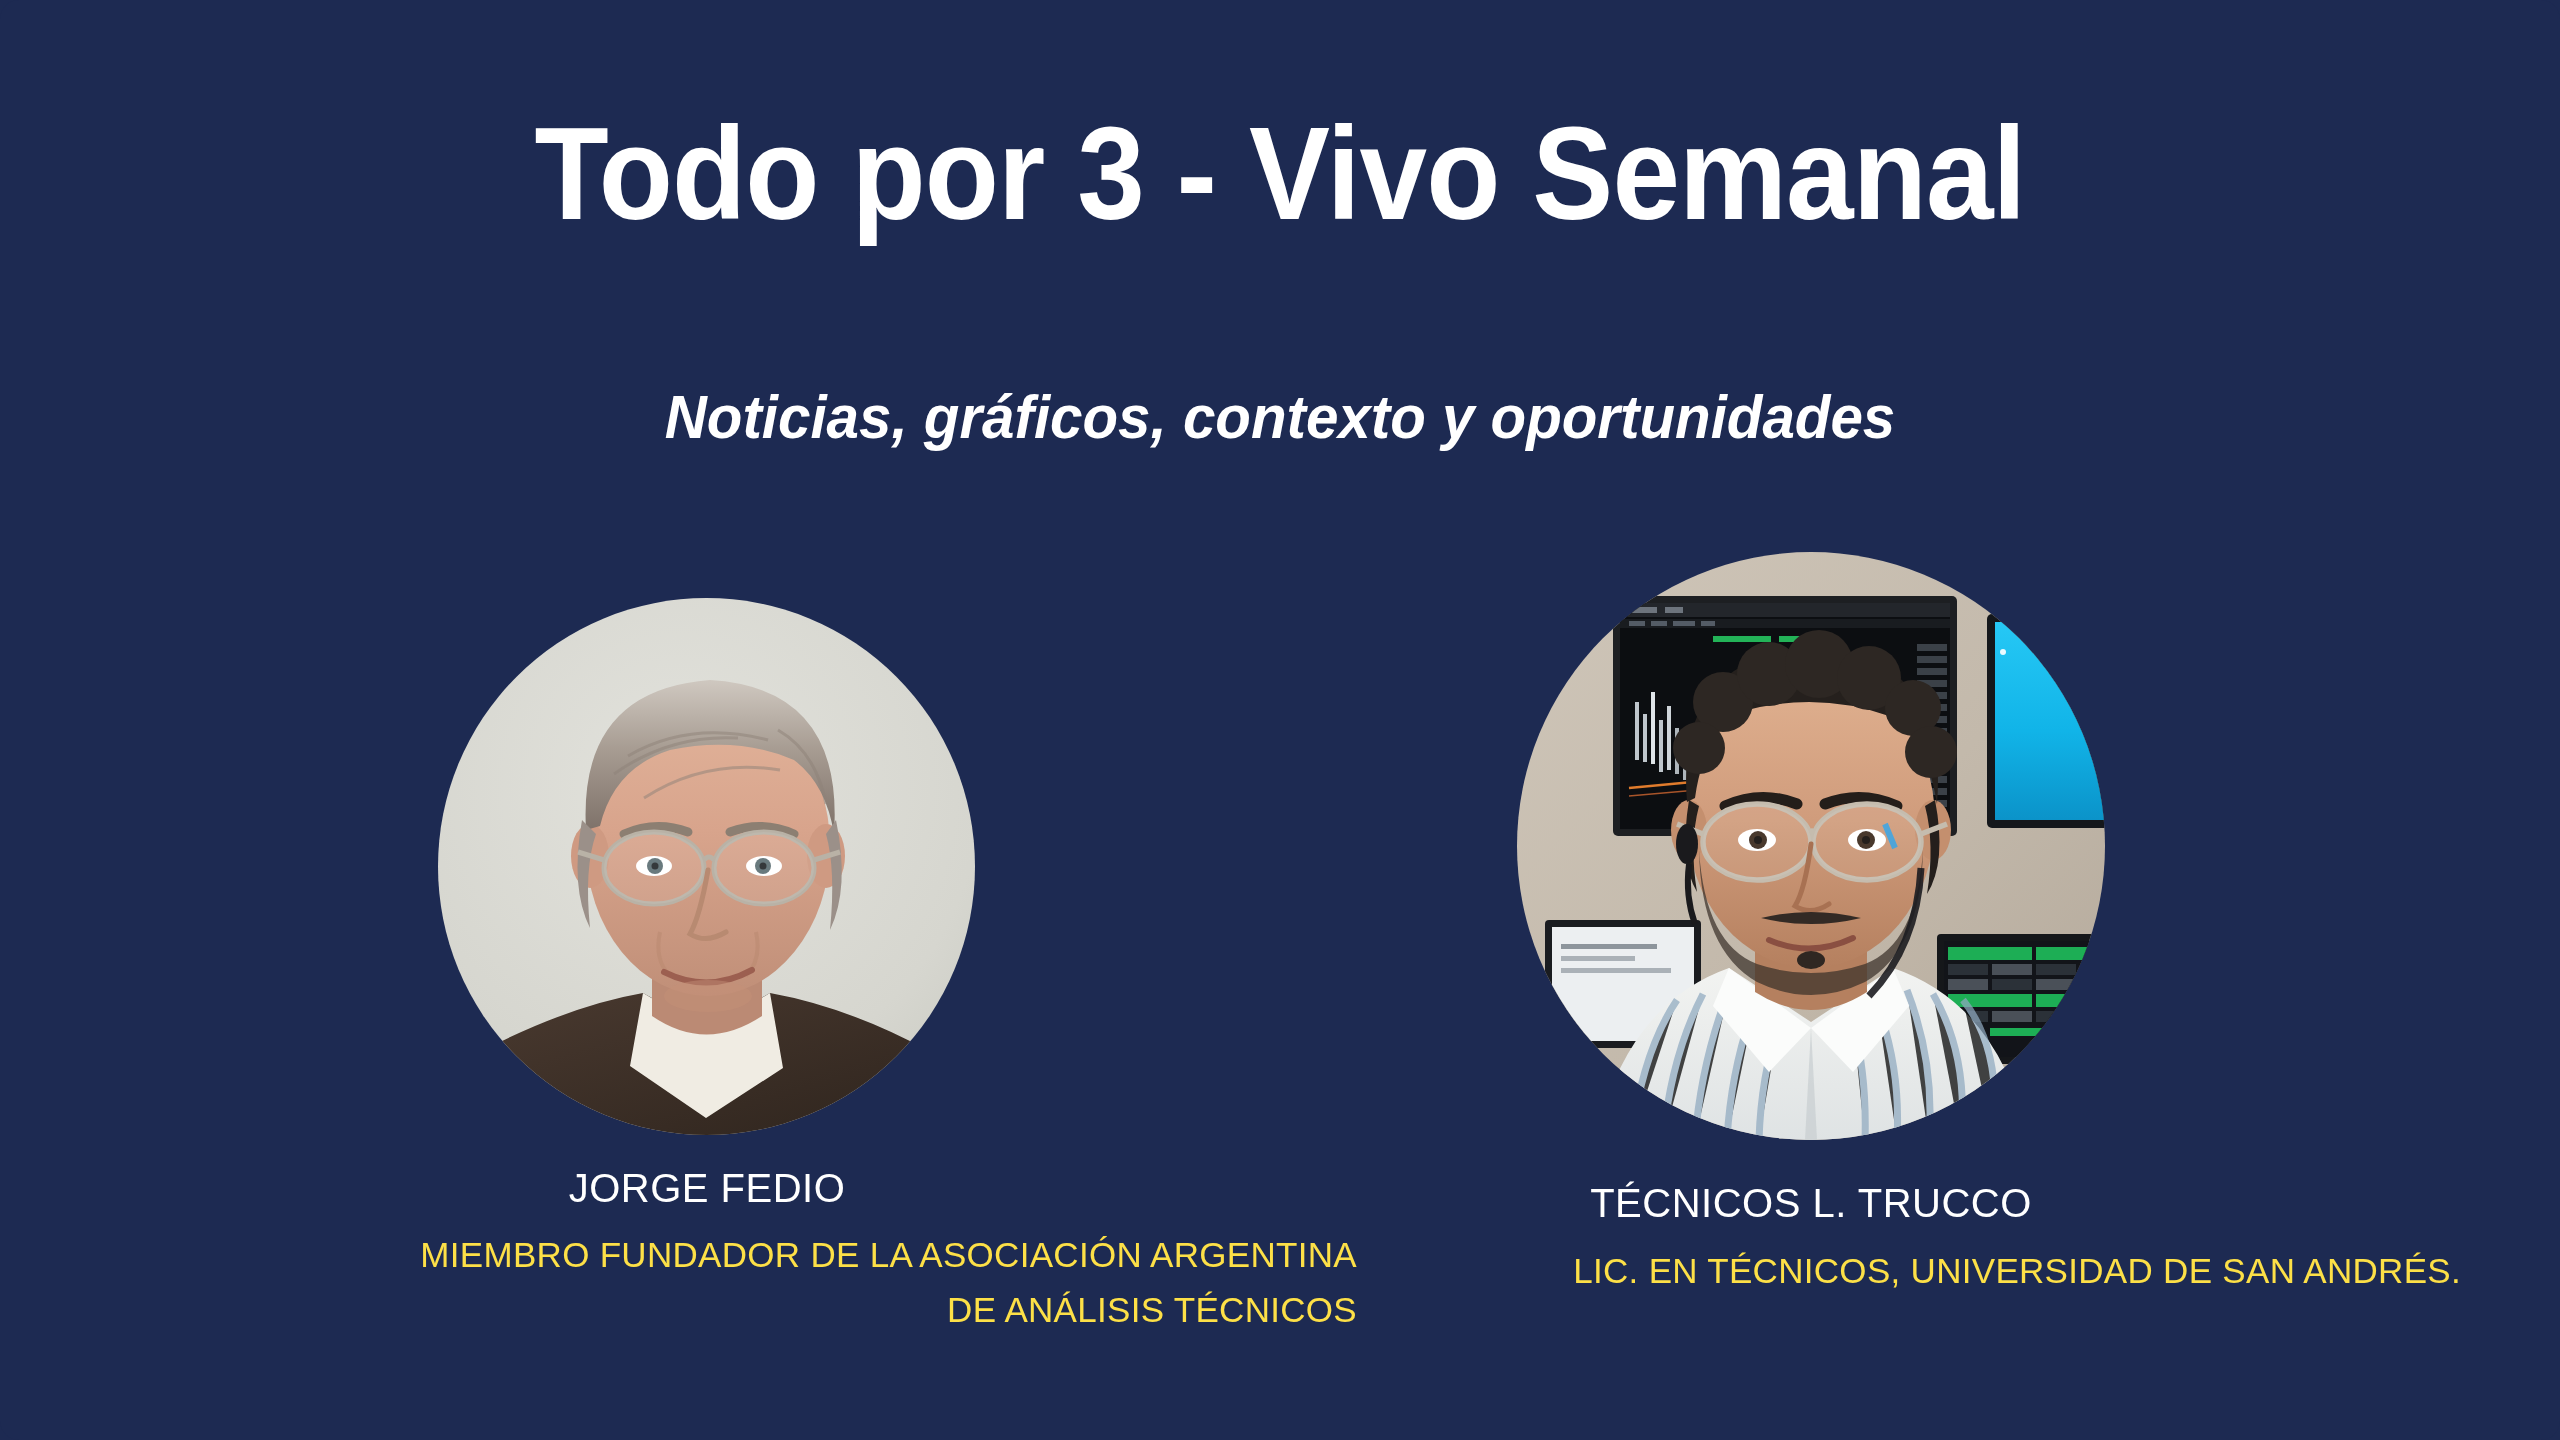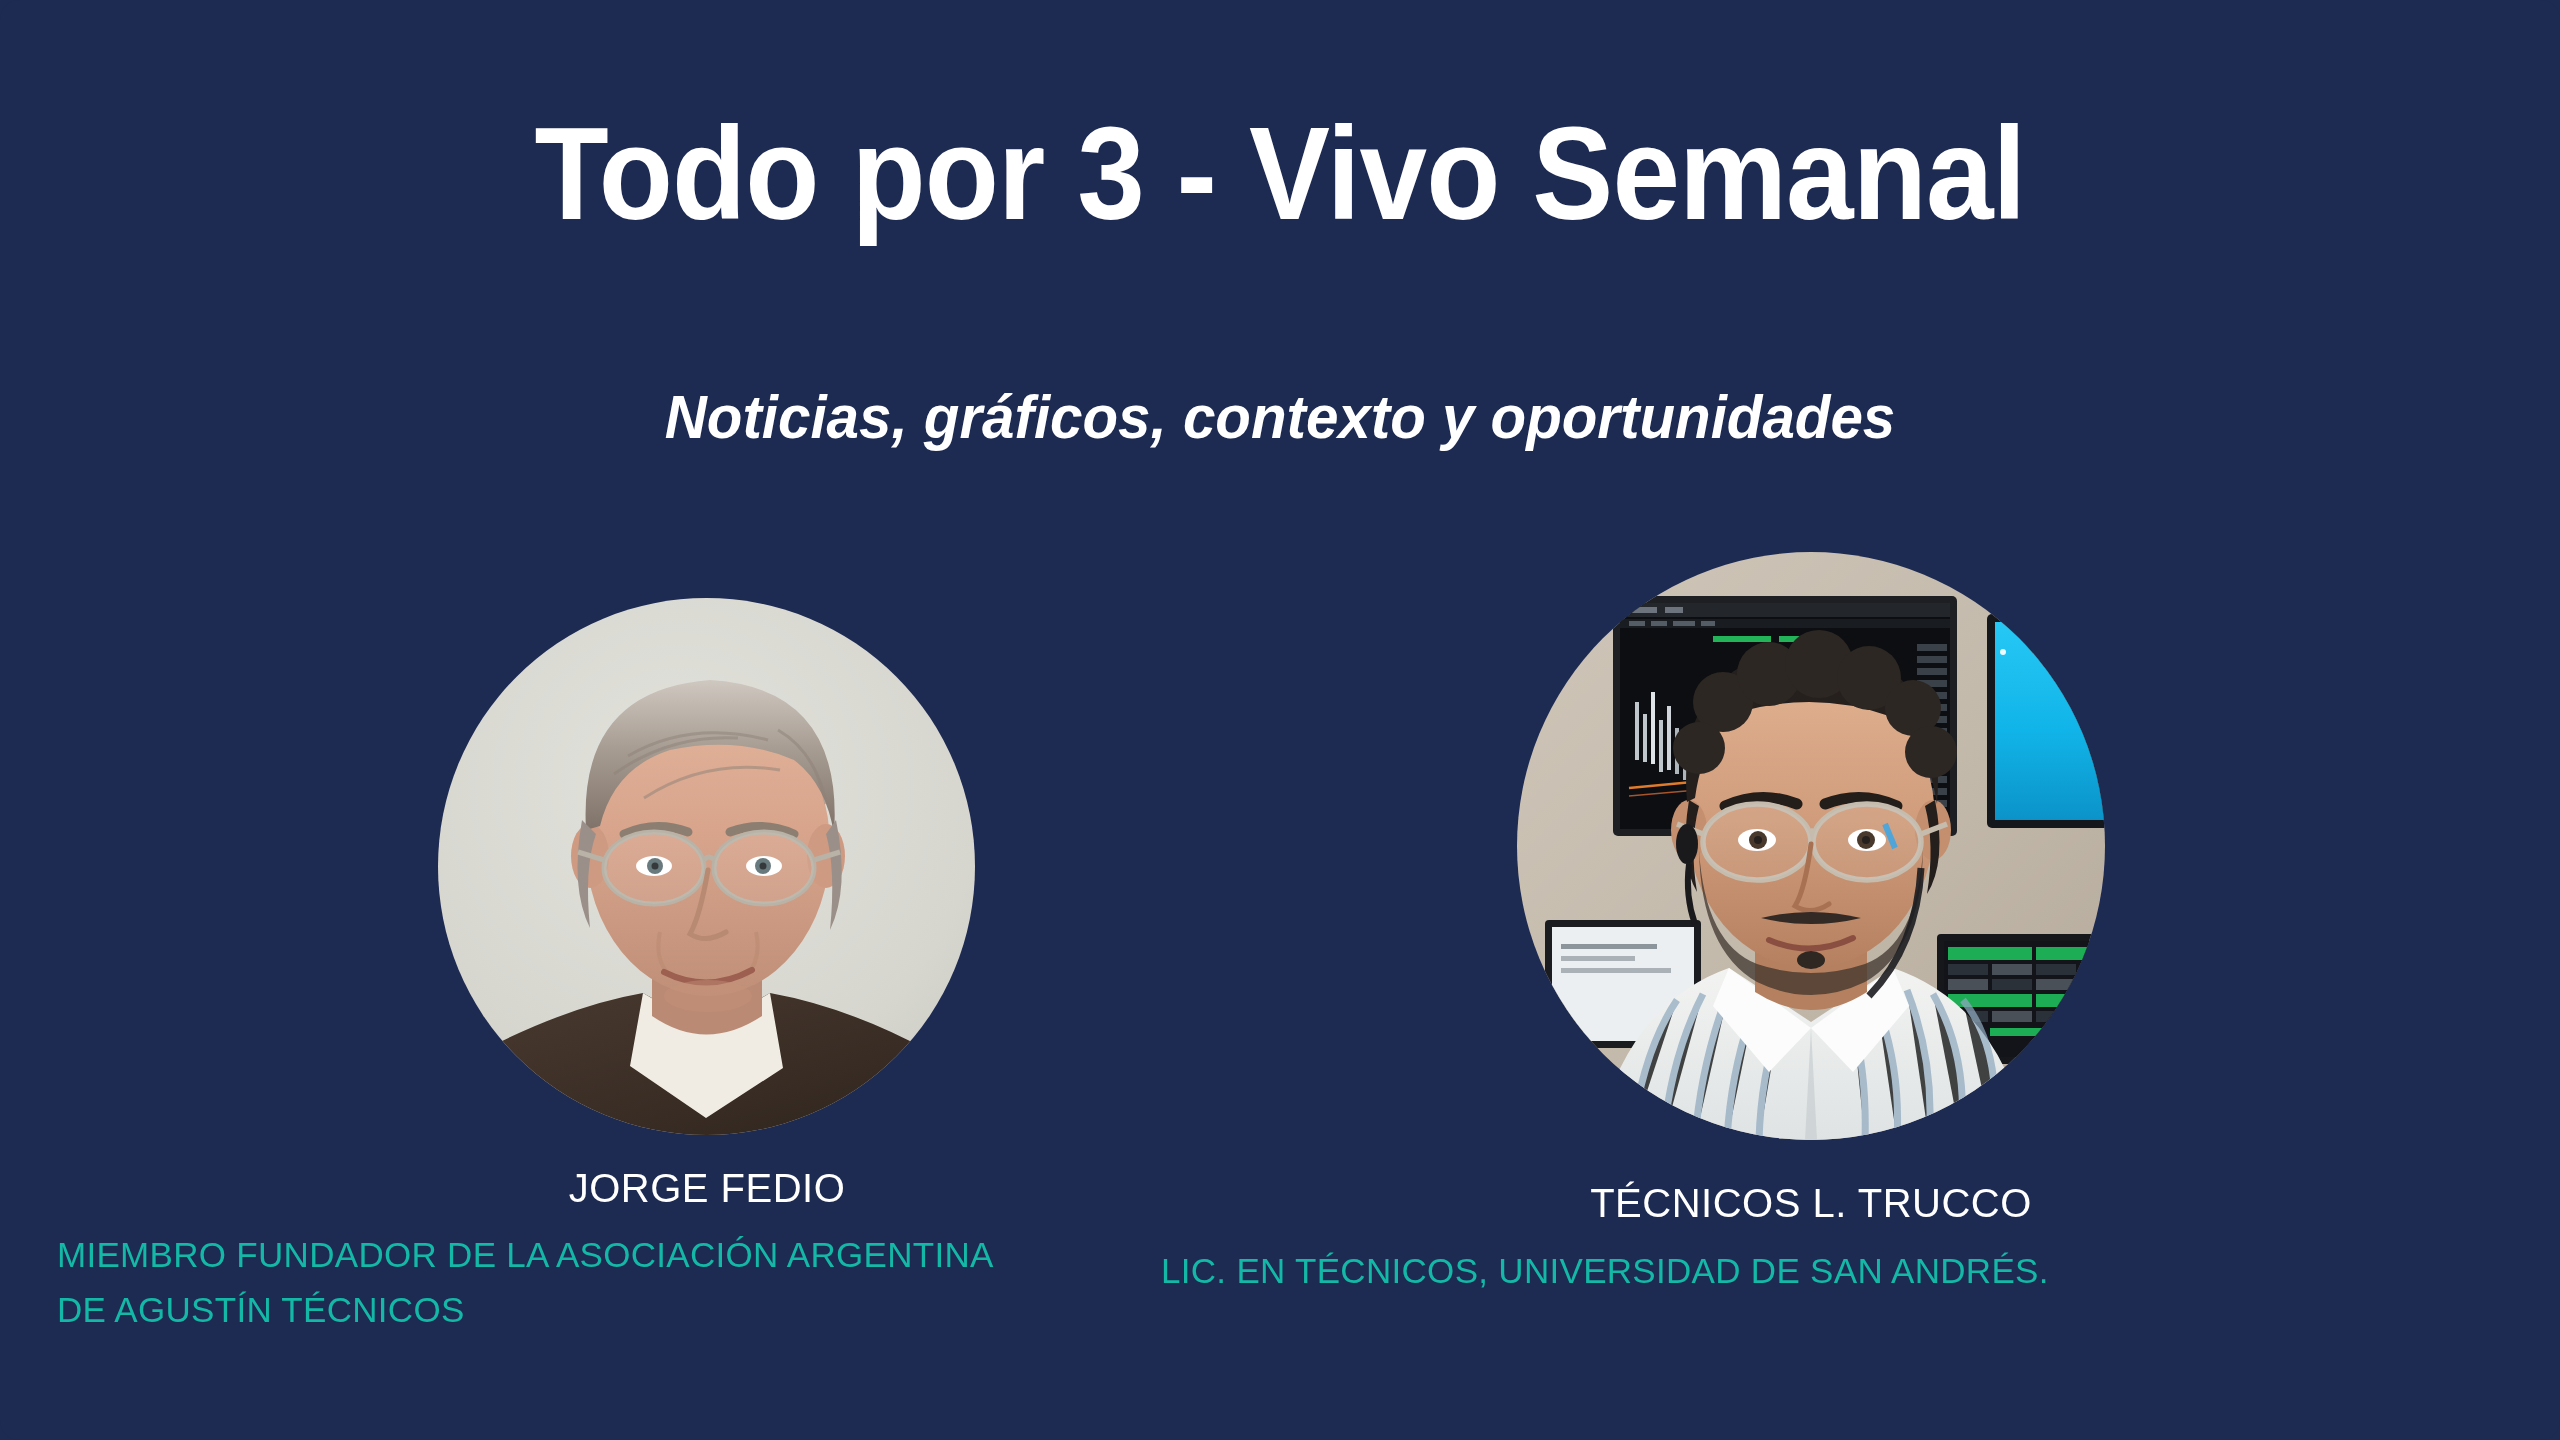--- a/index.html
+++ b/index.html
@@ -62,22 +62,22 @@
     position:absolute;
     text-align:center;
     color:#ffffff;
     font-weight:normal;
     letter-spacing:0.5px;
     white-space:nowrap;
   }
 
   .speaker-credential {
     position:absolute;
-    text-align:left;
-    color:#14b8a6;
+    text-align:right;
+    color:#fde047;
     font-weight:normal;
     letter-spacing:0.3px;
     line-height:1.58;
   }
 
   
   #speaker-left-portrait { left:438px; top:598px; width:537px; height:537px; }
   #speaker-left-name     { left:207px; top:1166px; width:1000px; font-size:40px; }
   #speaker-left-cred     { left:57px;  top:1227px; width:1300px; font-size:35px; }
 
@@ -176,21 +176,21 @@
         <path d="M226 374 Q270 396 314 372" stroke="#9c5f50" stroke-width="6" fill="none" stroke-linecap="round"></path>
 
         <ellipse cx="270" cy="398" rx="44" ry="16" fill="#c59078" opacity="0.45"></ellipse>
       </svg>
     </div>
 
     <div class="speaker-name" id="speaker-left-name">JORGE FEDIO</div>
 
     <div class="speaker-credential" id="speaker-left-cred">
       <div>MIEMBRO FUNDADOR DE LA ASOCIACIÓN ARGENTINA</div>
-      <div>DE AGUSTÍN TÉCNICOS</div>
+      <div>DE ANÁLISIS TÉCNICOS</div>
     </div>
   </div>
 
   <div class="speaker">
 
     <div class="portrait" id="speaker-right-portrait">
       <svg class="portrait-svg" viewBox="0 0 588 588" preserveAspectRatio="xMidYMid slice">
         <defs>
           <linearGradient id="wallR" x1="0" y1="0" x2="1" y2="1">
             <stop offset="0%" stop-color="#cfc6b9"></stop>

